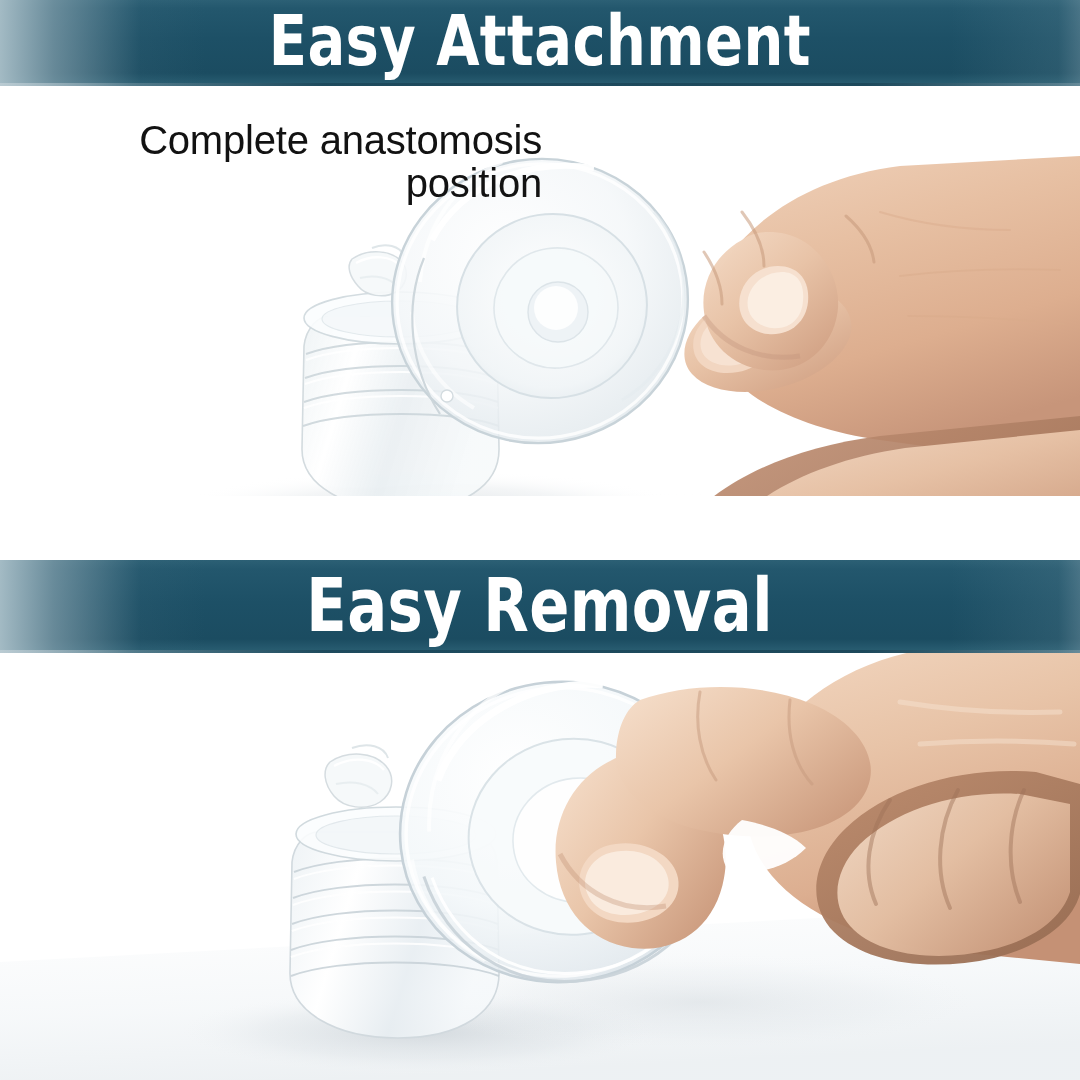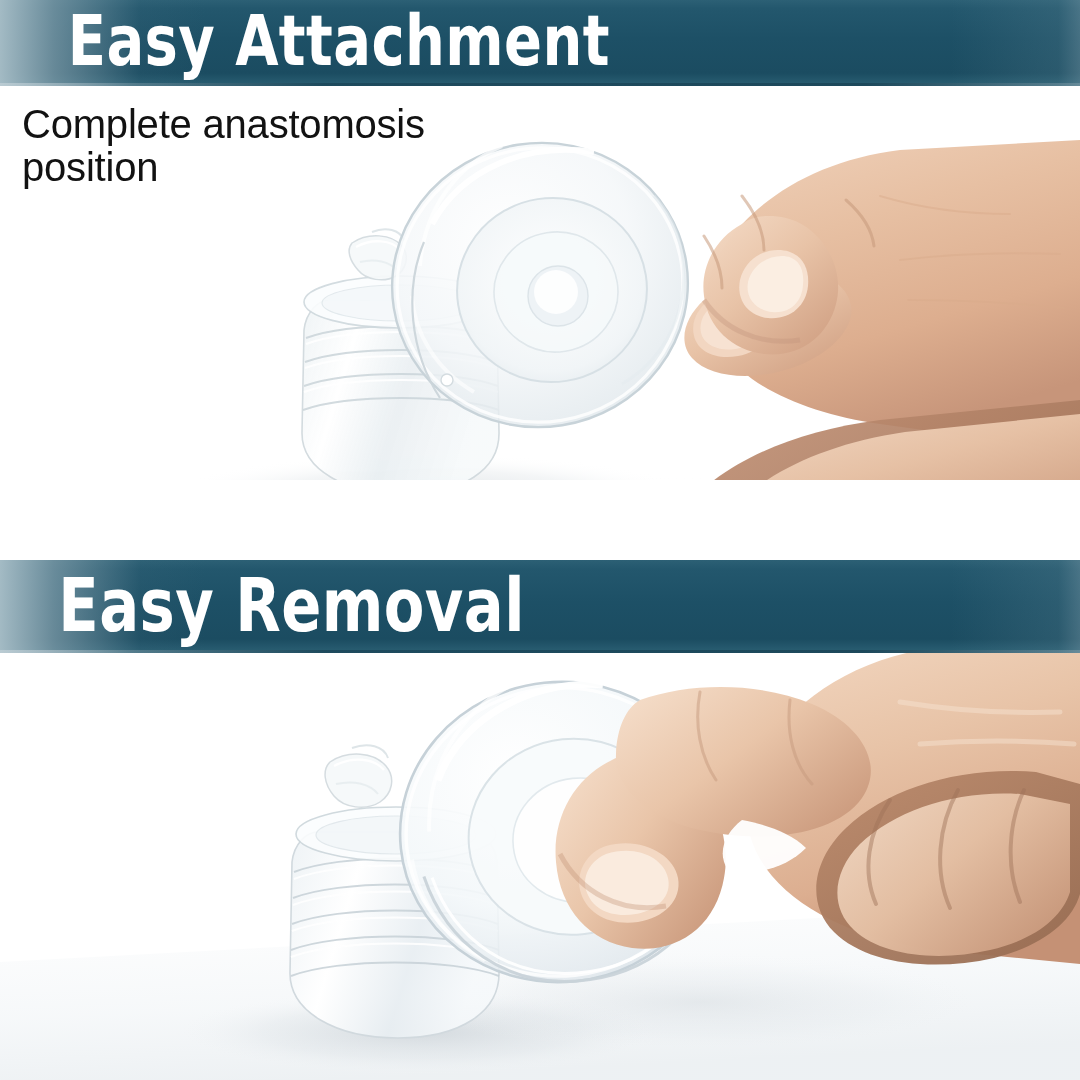--- a/index.html
+++ b/index.html
@@ -7,27 +7,27 @@
   body{
     width:1080px;height:1080px;overflow:hidden;
     background:#ffffff;
     font-family:"Liberation Sans","DejaVu Sans",sans-serif;
     position:relative;
   }
   .stage{position:absolute;inset:0;width:1080px;height:1080px;background:#fff;overflow:hidden;}
 
   
   .panel{position:absolute;left:0;width:1080px;overflow:hidden;background:#ffffff;}
-  #panel-top{top:0;height:480px;}
+  #panel-top{top:16px;height:480px;text-align:right;}
   #panel-bottom{top:532px;height:548px;}
 
   
   .banner{
     position:absolute;left:0;width:1080px;
-    display:flex;align-items:center;justify-content:flex-start;
+    display:flex;align-items:center;justify-content:center;
     box-sizing:border-box;
     background:
       linear-gradient(to right,
         rgba(170,192,201,.95) 0%,
         rgba(128,157,170,.75) 5%,
         rgba(60,104,124,.18) 13%,
         rgba(28,79,102,0) 19%,
         rgba(28,79,102,0) 88%,
         rgba(90,130,146,.25) 98%,
         rgba(120,152,166,.45) 100%),

